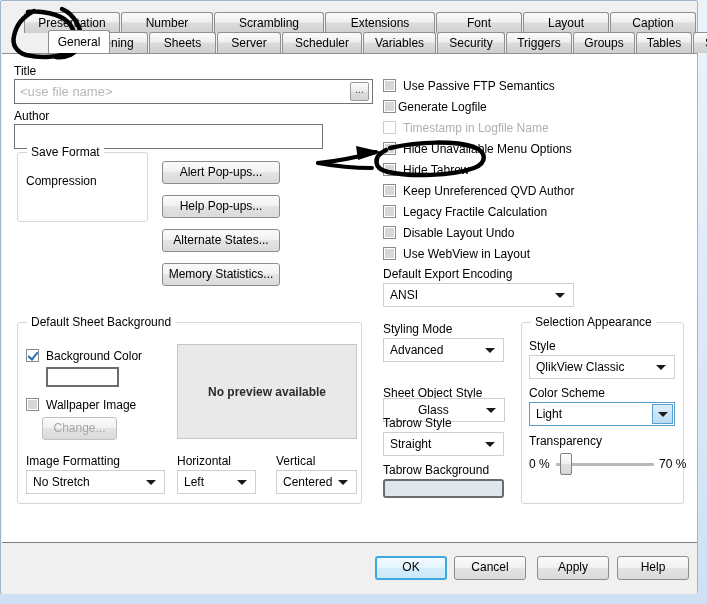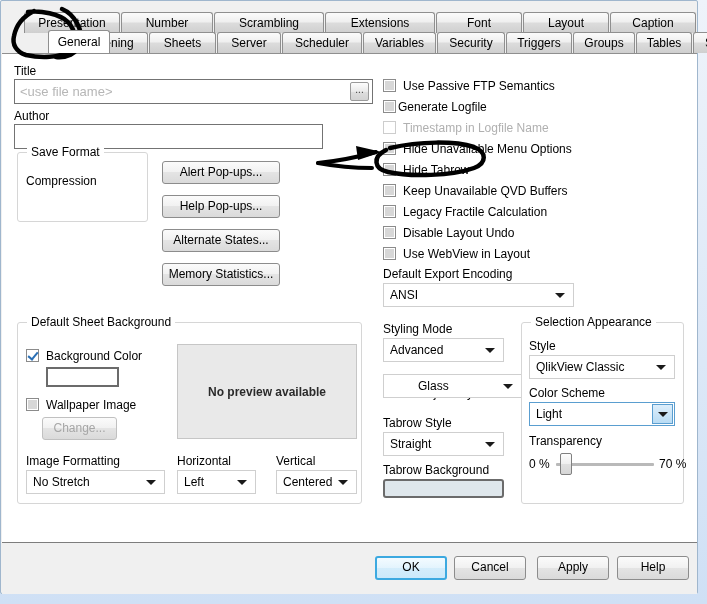--- a/index.html
+++ b/index.html
@@ -322,21 +322,21 @@
           <div class="btn" style="left: 160px; top: 175px; width: 118px;">Alternate States...</div>
           <div class="btn" style="left: 160px; top: 209px; width: 118px;">Memory Statistics...</div>
         </div>
 
       <div id="checkbox-column">
           <div class="chk" style="left: 381px; top: 24px;"><span class="box"></span><span>Use Passive FTP Semantics</span></div>
           <div class="chk" style="left: 381px; top: 45px; padding-left: 15px;"><span class="box"></span><span>Generate Logfile</span></div>
           <div class="chk disabled" style="left: 381px; top: 66px;"><span class="box"></span><span>Timestamp in Logfile Name</span></div>
           <div class="chk" style="left: 381px; top: 87px;"><span class="box"></span><span>Hide Unavailable Menu Options</span></div>
           <div class="chk" style="left: 381px; top: 108px;"><span class="box"></span><span>Hide Tabrow</span></div>
-          <div class="chk" style="left: 381px; top: 129px;"><span class="box"></span><span>Keep Unavailable QVD Buffers</span></div>
+          <div class="chk" style="left: 381px; top: 129px;"><span class="box"></span><span>Keep Unreferenced QVD Author</span></div>
           <div class="chk" style="left: 381px; top: 150px;"><span class="box"></span><span>Legacy Fractile Calculation</span></div>
           <div class="chk" style="left: 381px; top: 171px;"><span class="box"></span><span>Disable Layout Undo</span></div>
           <div class="chk" style="left: 381px; top: 192px;"><span class="box"></span><span>Use WebView in Layout</span></div>
         </div>
 
       <div class="lbl" style="left:381px; top:213px;">Default Export Encoding</div>
       <div class="combo" style="left:381px; top:229px; width:191px;">
         <span>ANSI</span>
         <span class="arrow"></span>
       </div>
@@ -379,21 +379,21 @@
         <span class="arrow"></span>
       </div>
 
       <div class="lbl" style="left:381px; top:268px;">Styling Mode</div>
       <div class="combo" style="left:381px; top:284px; width:121px;">
         <span>Advanced</span>
         <span class="arrow"></span>
       </div>
 
       <div class="lbl" style="left:381px; top:332px;">Sheet Object Style</div>
-      <div class="combo" style="left:381px; top:320px; width:139px;padding-left:34px;">
+      <div class="combo" style="left:381px; top:344px; width:122px;padding-left:34px;">
         <span>Glass</span>
         <span class="arrow"></span>
       </div>
 
       <div class="lbl" style="left:381px; top:362px;">Tabrow Style</div>
       <div class="combo" style="left:381px; top:378px; width:121px;">
         <span>Straight</span>
         <span class="arrow"></span>
       </div>
 

